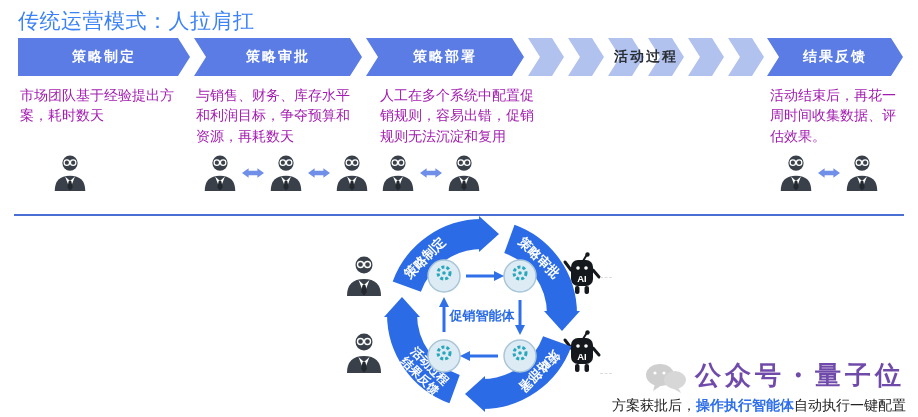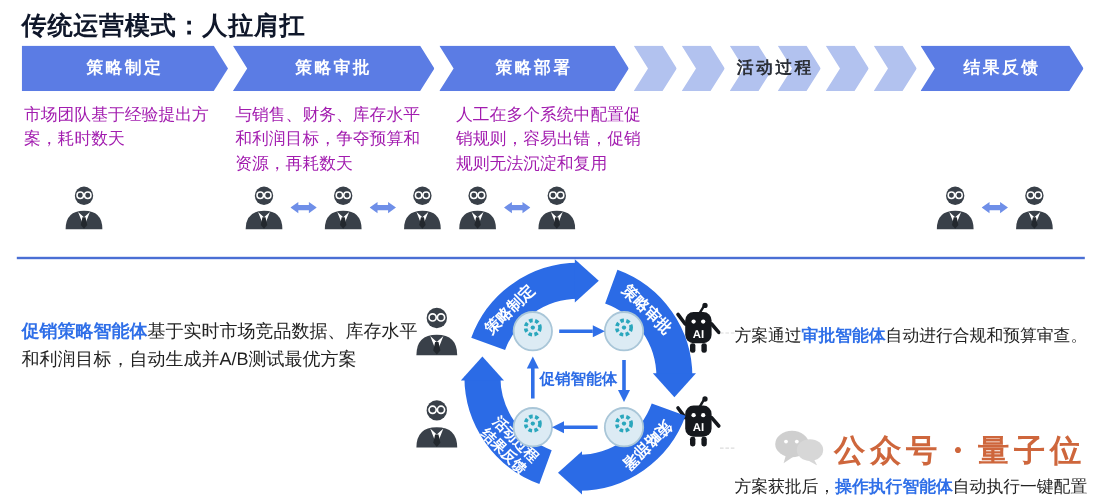--- a/index.html
+++ b/index.html
@@ -1,19 +1,19 @@
 <!DOCTYPE html>
 <html><head>
 <meta charset="utf-8">
 <style>
   html,body{margin:0;padding:0;background:#fff;}
   body{font-family:"Liberation Sans","DejaVu Sans",sans-serif;color:#1c1c1c;}
   #canvas{position:relative;width:918px;height:417px;background:#fff;overflow:hidden;}
 
-  .sec-title{position:absolute;font-size:21px;font-weight:bold;color:#0f172a;letter-spacing:.5px;}
+  .sec-title{position:absolute;font-size:21px;font-weight:normal;color:#3b82f6;letter-spacing:.5px;}
   #title-top{left:18px;top:7px;}
   #title-bottom{left:18px;top:222px;}
 
   
   .chev{position:absolute;top:38px;height:38px;background:#5b7ce4;
         clip-path:polygon(12px 50%,0 0,calc(100% - 12px) 0,100% 50%,calc(100% - 12px) 100%,0 100%);
         display:flex;align-items:center;justify-content:center;}
   .chev.first{clip-path:polygon(0 0,calc(100% - 12px) 0,100% 50%,calc(100% - 12px) 100%,0 100%);}
   .chev.light{background:#b2c2ef;}
   .chev-label{font-size:14px;font-weight:bold;color:#fff;letter-spacing:2px;}
@@ -37,22 +37,22 @@
   #para-lb{left:18px;top:351px;width:342px;}
   #para-rt{left:612px;top:269px;width:300px;font-size:14px;}
   #para-rb{left:612px;top:351px;width:298px;font-size:14px;margin-top:44px;}
   .hl{color:#2f6fe8;font-weight:bold;}
 
   .flank{position:absolute;width:40px;height:46px;}
   .conn{position:absolute;height:0;border-top:1px dashed #dcdcdc;}
 
   #ring-svg{position:absolute;left:360px;top:210px;}
 
-  #watermark{position:absolute;left:645px;top:358px;display:flex;align-items:flex-start;gap:8px;
-        color:#c2410c;opacity:.8;font-size:26px;letter-spacing:4px;font-weight:bold;z-index:5;pointer-events:none;}
+  #watermark{position:absolute;left:645px;top:358px;display:flex;align-items:flex-end;gap:8px;
+        color:#4c1d95;opacity:.8;font-size:26px;letter-spacing:4px;font-weight:bold;z-index:5;pointer-events:none;}
 </style>
 </head>
 <body>
 
 <svg width="0" height="0" style="position:absolute" aria-hidden="true">
   <defs>
     <g id="icon-person">
       <circle cx="20" cy="11" r="8.5" fill="#394049"></circle>
       <path d="M3 42 Q3 25 20 25 Q37 25 37 42 Z" fill="#394049"></path>
       <path d="M14.5 26 L20 31 L25.5 26 L20 40 Z" fill="#ffffff"></path>
@@ -105,20 +105,21 @@
   <div class="chev light" style="left:688px;width:36px;"></div>
   <div class="chev light" style="left:728px;width:36px;"></div>
   <div class="group-label">活动过程</div>
   <div class="chev" style="left:767px;width:136px;">
     <span class="chev-label">结果反馈</span>
   </div>
 
   <div class="desc" id="desc-1">市场团队基于经验提出方案，耗时数天</div>
   <div class="desc" id="desc-2">与销售、财务、库存水平和利润目标，争夺预算和资源，再耗数天</div>
   <div class="desc" id="desc-3">人工在多个系统中配置促销规则，容易出错，促销规则无法沉淀和复用</div>
+  <div class="desc" id="desc-5">活动结束后，再花一周时间收集数据、评估效果。</div>
 
   <div class="icon-row" style="left:52px;">
     <svg class="p-icon" viewBox="0 0 40 44">
         <use href="#icon-person"></use>
       </svg>
   </div>
   <div class="icon-row" style="left:202px;">
     <svg class="p-icon" viewBox="0 0 40 44">
         <use href="#icon-person"></use>
       </svg>
@@ -154,24 +155,22 @@
         <use href="#icon-arrow2"></use>
       </svg>
     <svg class="p-icon" viewBox="0 0 40 44">
         <use href="#icon-person"></use>
       </svg>
   </div>
 
   <div class="divider"></div>
 
 
-  <div class="para" id="para-lt"><span></span><span class="hl">促销策略智能体</span><span>基于实时市场竞品数据、库存水平和利润目标，自动生成并A/B测试最优方案</span></div>
-
-
-  <div class="para" id="para-rt"><span>方案通过</span><span class="hl">审批智能体</span><span>自动进行合规和预算审查。</span></div>
+
+
 
   <div class="para" id="para-rb"><span>方案获批后，</span><span class="hl">操作执行智能体</span><span>自动执行一键配置上线。</span></div>
 
   <svg class="flank" style="left:344px;top:253px;" viewBox="0 0 40 44">
       <use href="#icon-person"></use>
     </svg>
   <svg class="flank" style="left:344px;top:330px;" viewBox="0 0 40 44">
       <use href="#icon-person"></use>
     </svg>
   <svg class="flank" style="left:562px;top:252px;" viewBox="0 0 40 46">

